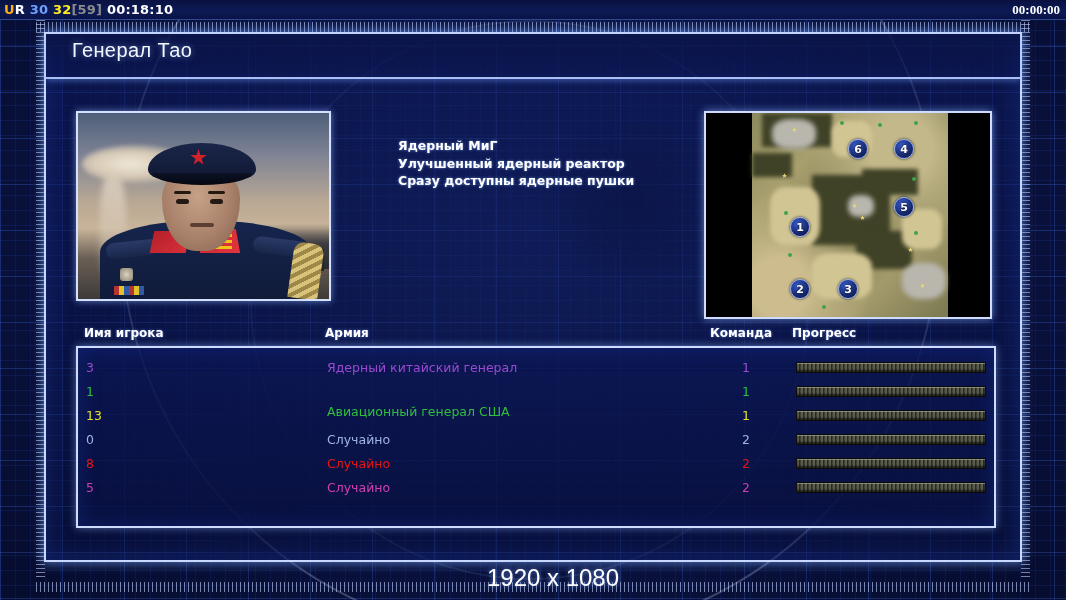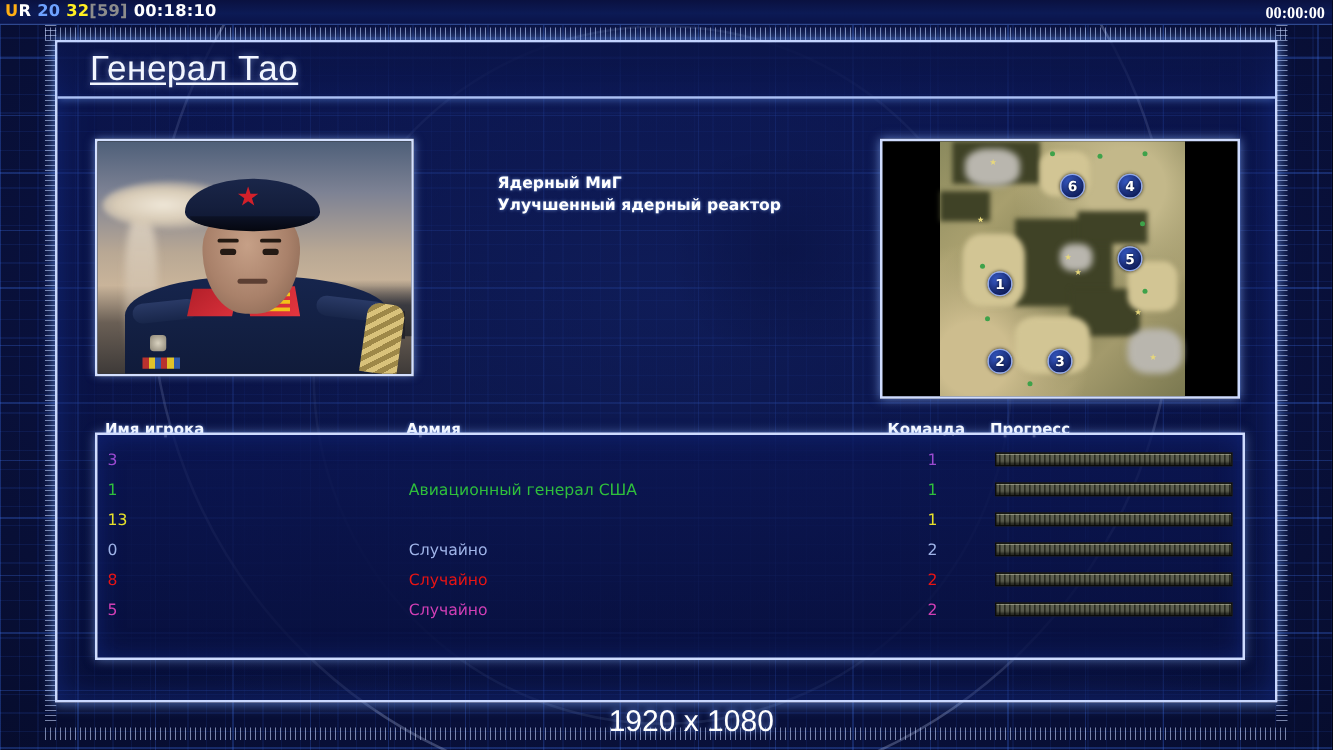--- a/index.html
+++ b/index.html
@@ -88,24 +88,23 @@
     z-index:20;
   }
   #titlebar {
     position:absolute; left:0; top:0; width:100%; height:45px;
     border-bottom:2px solid #aac0f5;
     box-shadow:0 2px 6px rgba(110,160,255,.45);
     background:linear-gradient(to bottom, rgba(9,17,62,.70), rgba(11,24,88,.40));
   }
   #title {
     position:absolute; left:26px; top:5px;
-    font-size:28px; color:#f2f6ff; letter-spacing:.4px;
+    font-size:20px; color:#f2f6ff; letter-spacing:.4px;
     text-shadow:0 0 6px rgba(160,190,255,.55);
     font-family:"Liberation Sans", sans-serif;
-    text-decoration:underline;
   }
 
   
   #inforow { position:absolute; left:0; top:45px; width:100%; height:232px; }
 
   #portrait-frame {
     position:absolute; left:30px; top:32px; width:255px; height:190px;
     border:2px solid #d4e0ff;
     box-shadow:0 0 7px rgba(140,180,255,.65);
     background:#000; overflow:hidden;
@@ -200,21 +199,21 @@
     clip-path:polygon(50% 0,62% 38%,100% 38%,70% 62%,82% 100%,50% 76%,18% 100%,30% 62%,0 38%,38% 38%); }
   .tree { position:absolute; width:4px; height:4px; background:#3ea24a; border-radius:50%; }
 
   
   #table-head {
     position:absolute; left:0; top:288px; width:100%; height:22px;
     font-family:"DejaVu Sans", sans-serif;
     font-size:12px; font-weight:bold; color:#ffffff;
     text-shadow:0 0 3px rgba(130,170,255,.6);
   }
-  #table-head .col { position:absolute; top:14px; }
+  #table-head .col { position:absolute; top:4px; }
   #list-frame {
     position:absolute; left:30px; top:312px; right:24px; bottom:32px;
     border:2px solid #cfdcff;
     box-shadow:0 0 8px rgba(140,180,255,.55), inset 0 0 20px rgba(20,45,140,.55);
     background:linear-gradient(to bottom, rgba(11,22,84,.72), rgba(8,16,64,.72));
     overflow:hidden;
   }
   .prow { position:absolute; left:0; width:100%; height:24px; }
   .prow .cell { position:absolute; top:0; font-size:12.5px; line-height:24px;
     font-family:"DejaVu Sans", sans-serif; white-space:nowrap; }
@@ -255,21 +254,21 @@
 </div>
 
 <div class="ruler-h top"></div>
 <div class="ruler-h bottom"></div>
 <div class="ruler-v left"></div>
 <div class="ruler-v right"></div>
 
 <div id="topbar">
   <span class="left">
     <span class="t-u">U</span><span class="t-r">R</span>
-    <span class="t-n1">20</span>
+    <span class="t-n1">30</span>
     <span class="t-n2">32</span><span class="t-br">[59]</span>
     <span class="t-tm">00:18:10</span>
   </span>
   <span class="right">00:00:00</span>
 </div>
 
 <div id="panel">
 
   <div id="titlebar">
     <div id="title">Генерал Тао</div>
@@ -306,20 +305,21 @@
         <div class="star"></div>
         <div class="medal"></div>
         <div class="ribbon"></div>
         <div class="cord"></div>
       </div>
     </div>
 
     <div id="abilities">
       <div>Ядерный МиГ</div>
       <div>Улучшенный ядерный реактор</div>
+      <div>Сразу доступны ядерные пушки</div>
     </div>
 
     <div id="map-frame">
       <div id="map-inner">
         <div class="terrain" style="left:60px;top:62px;width:78px;height:70px;"></div>
         <div class="terrain" style="left:110px;top:56px;width:56px;height:26px;"></div>
         <div class="terrain" style="left:104px;top:118px;width:56px;height:38px;"></div>
         <div class="terrain" style="left:10px;top:0px;width:70px;height:34px;"></div>
         <div class="terrain" style="left:0px;top:40px;width:40px;height:24px;"></div>
         <div class="sand" style="left:18px;top:74px;width:50px;height:58px;"></div>
@@ -357,26 +357,27 @@
   <div id="table-head">
     <span class="col" style="left:38px;">Имя игрока</span>
     <span class="col" style="left:279px;">Армия</span>
     <span class="col" style="left:664px;">Команда</span>
     <span class="col" style="left:746px;">Прогресс</span>
   </div>
 
   <div id="list-frame">
       <div class="prow" style="top: 8px;">
         <span class="cell name" style="color: rgb(154, 74, 208);">3</span>
+        <span class="cell army" style="color: rgb(154, 74, 208);">Ядерный китайский генерал</span>
         <span class="cell team" style="color: rgb(154, 74, 208);">1</span>
         <div class="bar"></div>
       </div>
       <div class="prow" style="top: 32px;">
         <span class="cell name" style="color: rgb(47, 191, 60);">1</span>
-        <span class="cell army" style="color: rgb(47, 191, 60);">Авиационный генерал США</span>
+        <span class="cell army" style="color: rgb(47, 191, 60); margin-top: 20px;">Авиационный генерал США</span>
         <span class="cell team" style="color: rgb(47, 191, 60);">1</span>
         <div class="bar"></div>
       </div>
       <div class="prow" style="top: 56px;">
         <span class="cell name" style="color: rgb(230, 224, 42);">13</span>
         <span class="cell team" style="color: rgb(230, 224, 42);">1</span>
         <div class="bar"></div>
       </div>
       <div class="prow" style="top: 80px;">
         <span class="cell name" style="color: rgb(159, 180, 232);">0</span>

